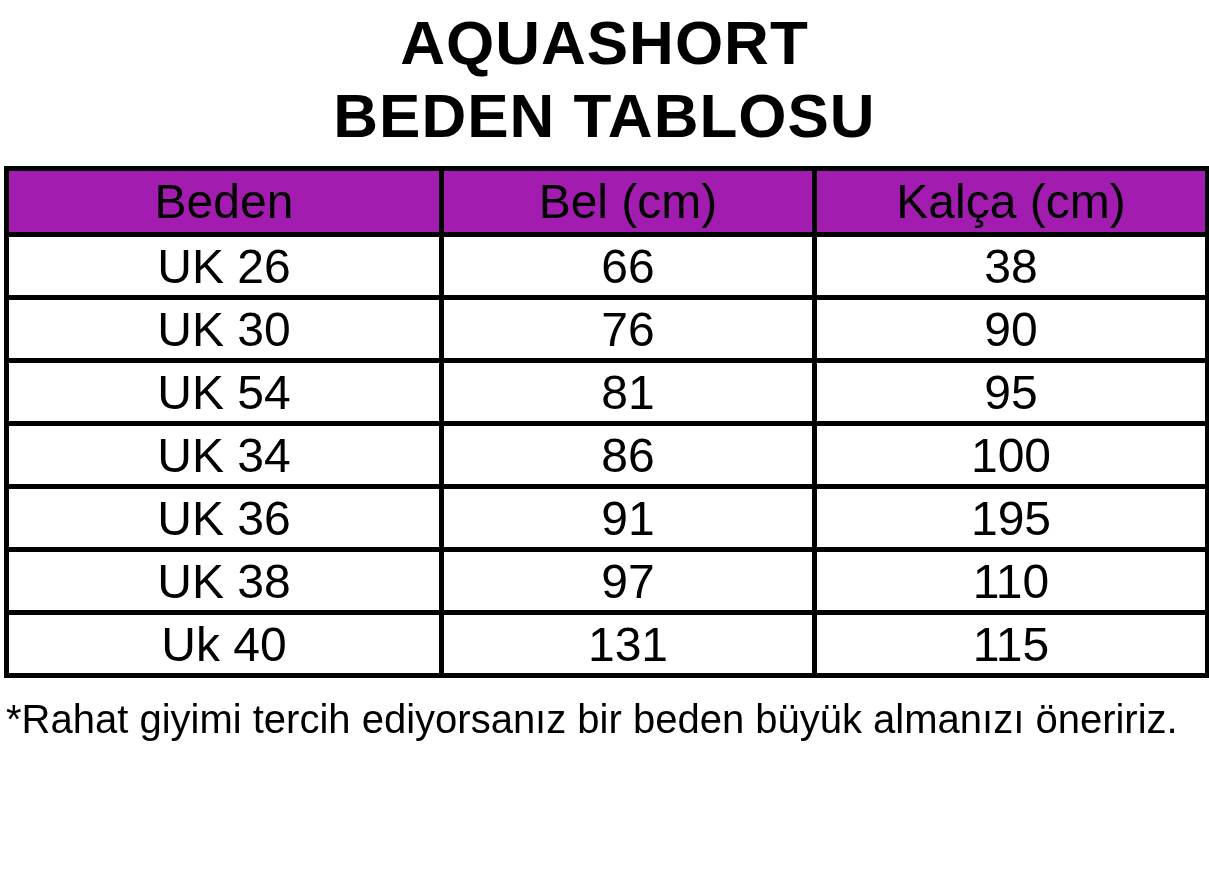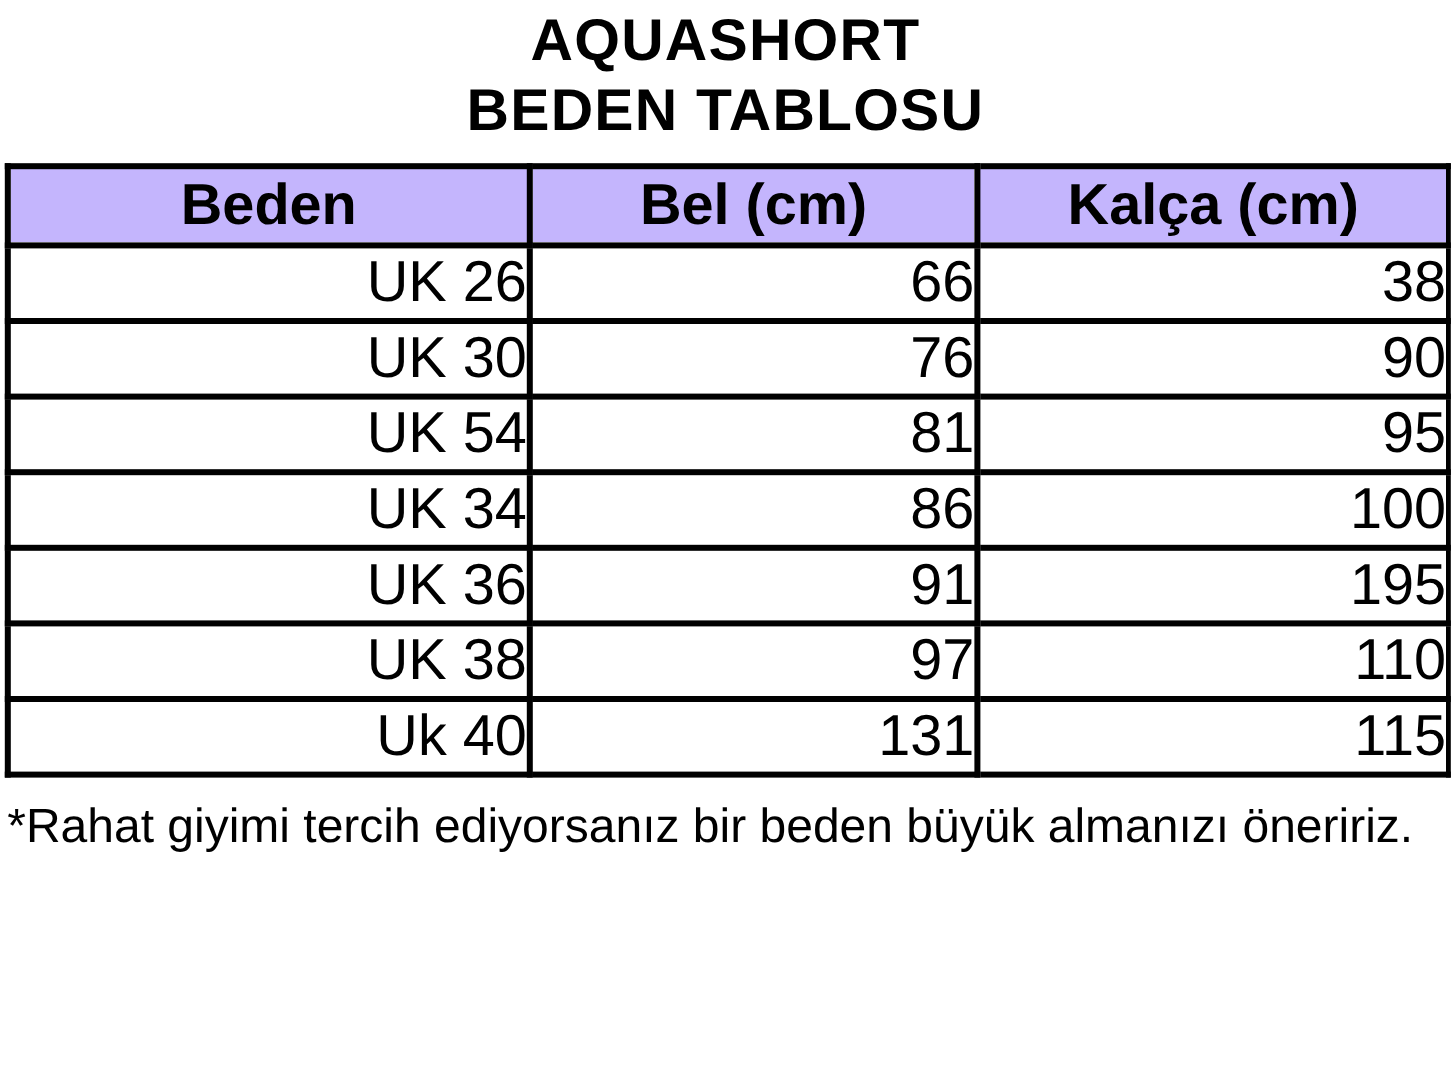--- a/index.html
+++ b/index.html
@@ -11,21 +11,21 @@
   body {
     width: 1209px;
     height: 895px;
     font-family: "Liberation Sans", sans-serif;
     color: #000000;
     overflow: hidden;
   }
   .title-block {
     text-align: center;
     font-weight: bold;
-    font-size: 49px;
+    font-size: 62px;
     line-height: 1.18;
     letter-spacing: 1px;
     margin-top: 6px;
   }
   table.size-table {
     border-collapse: collapse;
     table-layout: fixed;
     width: 1201px;
     margin: 14px 4px 0 4px;
   }
@@ -33,29 +33,28 @@
   table.size-table td {
     border: 5px solid #000000;
     text-align: center;
     vertical-align: middle;
     padding: 0;
     font-size: 48px;
     overflow: hidden;
     white-space: nowrap;
   }
   table.size-table th {
-    background: #c4b5fd;
-    font-weight: bold;
+    background: #a21caf;
+    font-weight: normal;
     height: 66px;
   }
   table.size-table td {
     background: #ffffff;
     font-weight: normal;
     height: 63px;
-    text-align: right;
   }
   col.c1 { width: 435px; }
   col.c2 { width: 373px; }
   col.c3 { width: 393px; }
   .footnote {
     font-size: 40px;
     line-height: 1.25;
     margin: 16px 10px 0 6px;
     text-align: left;
   }

